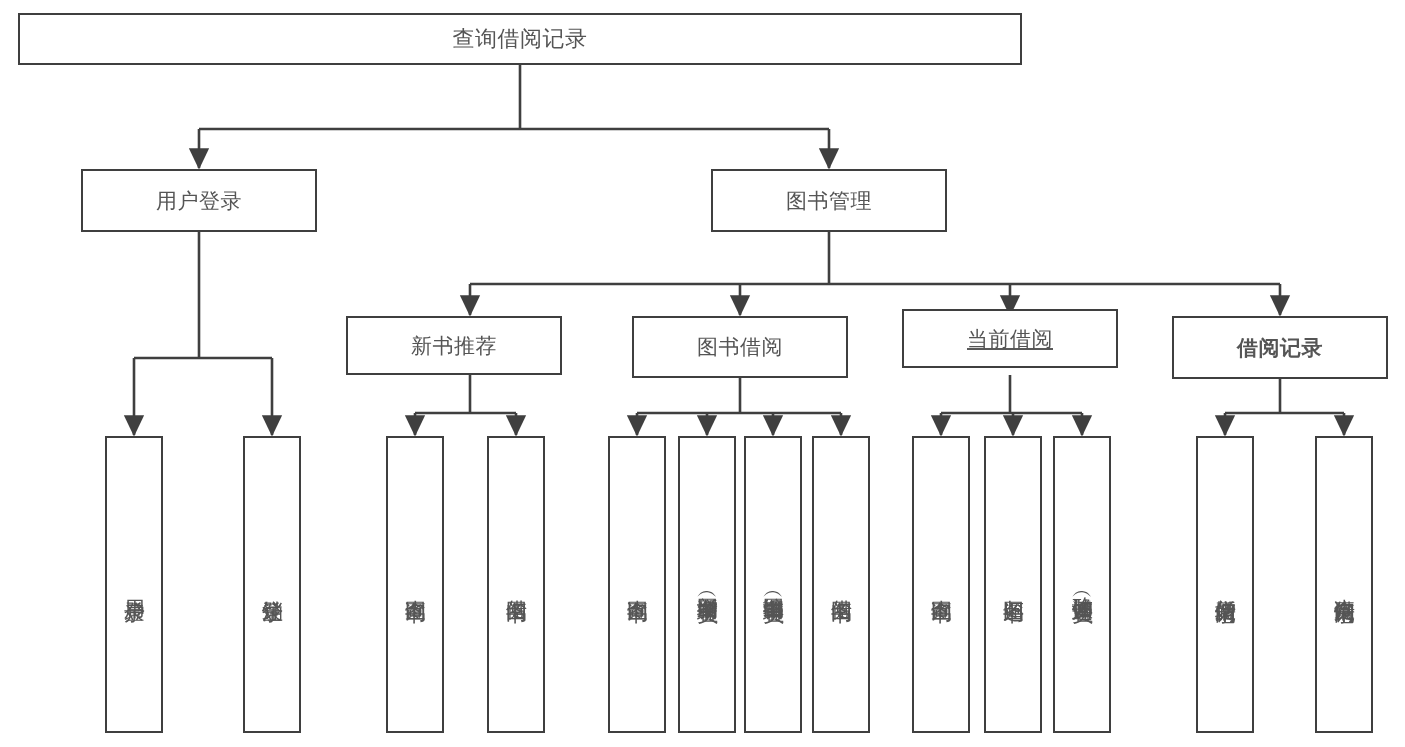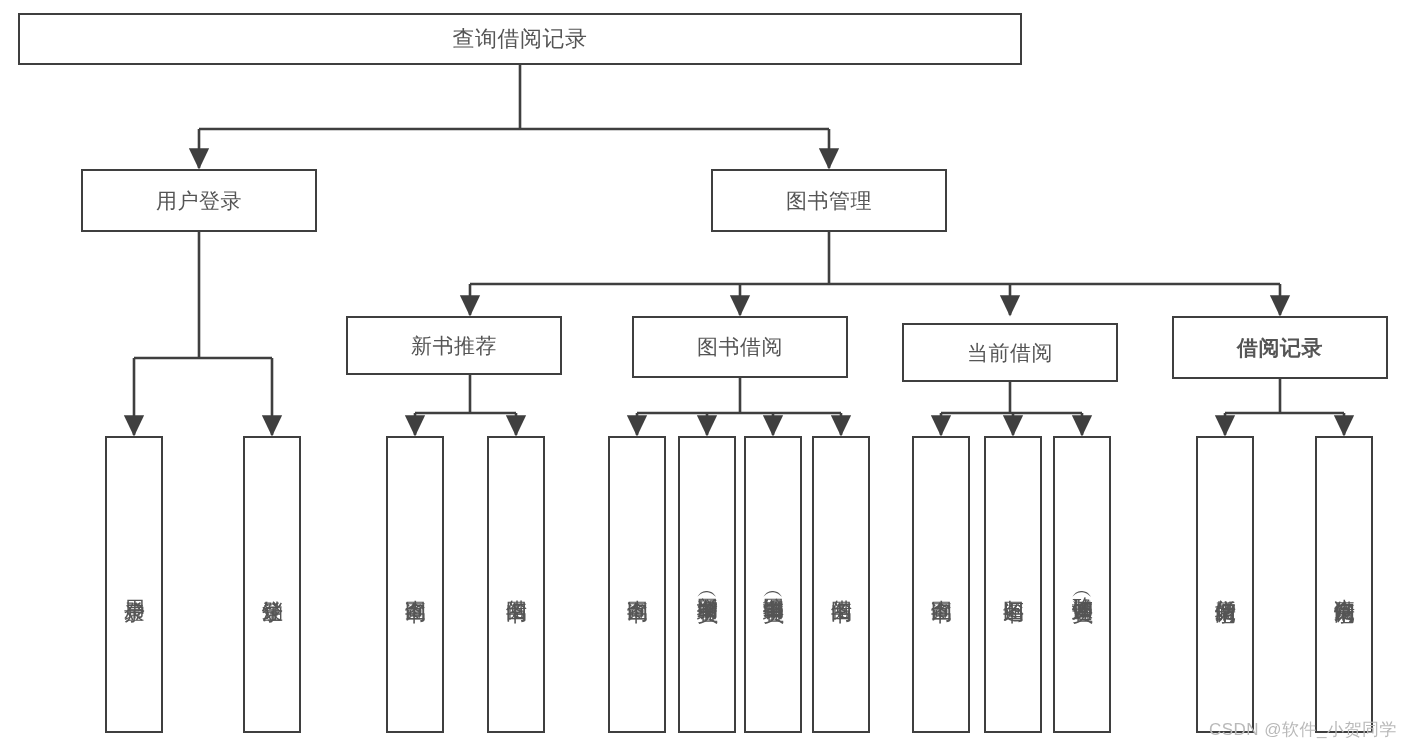--- a/index.html
+++ b/index.html
@@ -133,21 +133,21 @@
       </div>
       <div class="node horiz" id="node-bookmgmt" style="left: 711px; top: 169px; width: 236px; height: 63px;">
         <span class="label">图书管理</span>
       </div>
       <div class="node horiz" id="node-newrec" style="left: 346px; top: 316px; width: 216px; height: 59px;">
         <span class="label">新书推荐</span>
       </div>
       <div class="node horiz" id="node-borrow" style="left: 632px; top: 316px; width: 216px; height: 62px;">
         <span class="label">图书借阅</span>
       </div>
-      <div class="node horiz" id="node-current" style="left: 902px; top: 323px; width: 216px; height: 59px;">
+      <div class="node horiz" id="node-current" style="left: 902px; top: 309px; width: 216px; height: 59px; text-decoration: underline;">
         <span class="label">当前借阅</span>
       </div>
       <div class="node horiz" id="node-records" style="left: 1172px; top: 316px; width: 216px; height: 63px; font-weight: bold;">
         <span class="label">借阅记录</span>
       </div>
       <div class="node vert" id="node-l-userlogin" style="left: 105px; top: 436px; width: 58px; height: 297px;">
         <span class="label">用户登录</span>
       </div>
       <div class="node vert" id="node-l-logout" style="left: 243px; top: 436px; width: 58px; height: 297px;">
         <span class="label">注销登录</span>
@@ -180,14 +180,13 @@
         <span class="label">确认归还（管理员）</span>
       </div>
       <div class="node vert" id="node-l-addrec" style="left: 1196px; top: 436px; width: 58px; height: 297px;">
         <span class="label">新增借阅记录</span>
       </div>
       <div class="node vert" id="node-l-qrec" style="left: 1315px; top: 436px; width: 58px; height: 297px;">
         <span class="label">查询借阅记录</span>
       </div>
     </div>
 
-  <div id="watermark">CSDN @软件_小贺同学</div>
 </div>
 
 </body></html>

